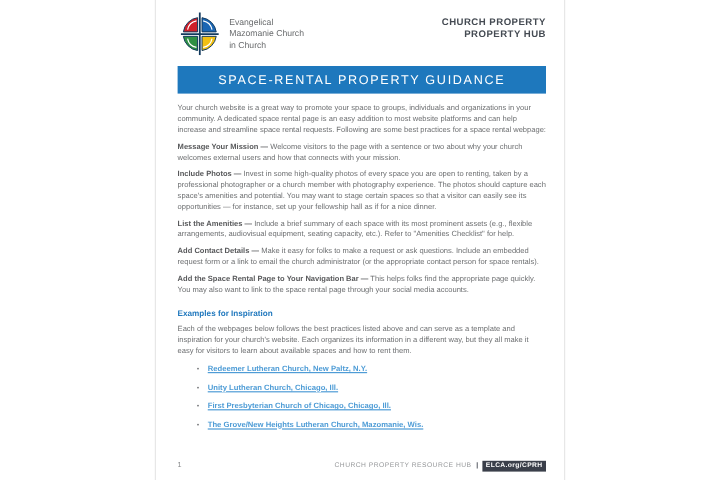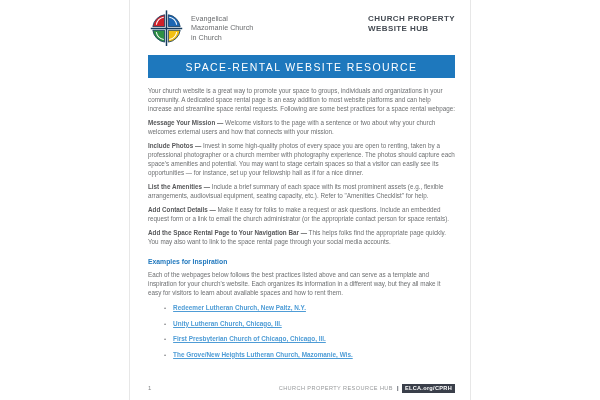--- a/index.html
+++ b/index.html
@@ -10,21 +10,21 @@
   }
   .page{
     position:absolute;left:129px;top:0;width:342px;height:400px;
     background:#ffffff;border-left:1px solid #e7e7e7;border-right:1px solid #e7e7e7;
     box-sizing:border-box;padding:0 15px 0 18px;
   }
   
   .hdr{display:flex;align-items:flex-start;margin-top:9px;}
   .logo{width:37px;height:37px;flex:0 0 auto;}
   .logo-name{margin-left:6px;color:#6a6c6e;font-size:7.2px;line-height:9.3px;margin-top:5px;}
-  .hub{margin-left:auto;text-align:left;font-weight:bold;color:#454b53;
+  .hub{margin-left:auto;text-align:right;font-weight:bold;color:#454b53;
        font-size:8px;line-height:10px;letter-spacing:0.4px;margin-top:5px;}
   
   .titlebar{
     margin-top:9px;height:23px;background:#1e78bd;color:#ffffff;
     display:flex;align-items:center;justify-content:center;
     font-size:10.5px;letter-spacing:1.4px;font-weight:400;
   }
   
   .bodytxt{margin-top:8px;color:#6d6f71;font-size:6.3px;line-height:9px;}
   .para{margin:0 0 5px 0;}
@@ -67,26 +67,26 @@
       <line x1="20" y1="1.5" x2="20" y2="40" stroke="#123a5e" stroke-width="1.6"></line>
       <line x1="3" y1="21" x2="37" y2="21" stroke="#123a5e" stroke-width="1.6"></line>
     </svg>
     <div class="logo-name">
       <div>Evangelical</div>
       <div>Mazomanie Church</div>
       <div>in Church</div>
     </div>
     <div class="hub">
       <div>CHURCH PROPERTY</div>
-      <div>WEBSITE HUB</div>
+      <div>PROPERTY HUB</div>
     </div>
   </div>
 
   <div class="titlebar">
-    <span>SPACE-RENTAL WEBSITE RESOURCE</span>
+    <span>SPACE-RENTAL PROPERTY GUIDANCE</span>
   </div>
 
   <div class="bodytxt">
     <p class="para">Your church website is a great way to promote your space to groups, individuals and organizations in your community. A dedicated space rental page is an easy addition to most website platforms and can help increase and streamline space rental requests. Following are some best practices for a space rental webpage:</p>
 
     <p class="para"><span class="lead">Message Your Mission —</span><span> Welcome visitors to the page with a sentence or two about why your church welcomes external users and how that connects with your mission.</span></p>
 
     <p class="para"><span class="lead">Include Photos —</span><span> Invest in some high-quality photos of every space you are open to renting, taken by a professional photographer or a church member with photography experience. The photos should capture each space's amenities and potential. You may want to stage certain spaces so that a visitor can easily see its opportunities — for instance, set up your fellowship hall as if for a nice dinner.</span></p>
 
     <p class="para"><span class="lead">List the Amenities —</span><span> Include a brief summary of each space with its most prominent assets (e.g., flexible arrangements, audiovisual equipment, seating capacity, etc.). Refer to "Amenities Checklist" for help.</span></p>

